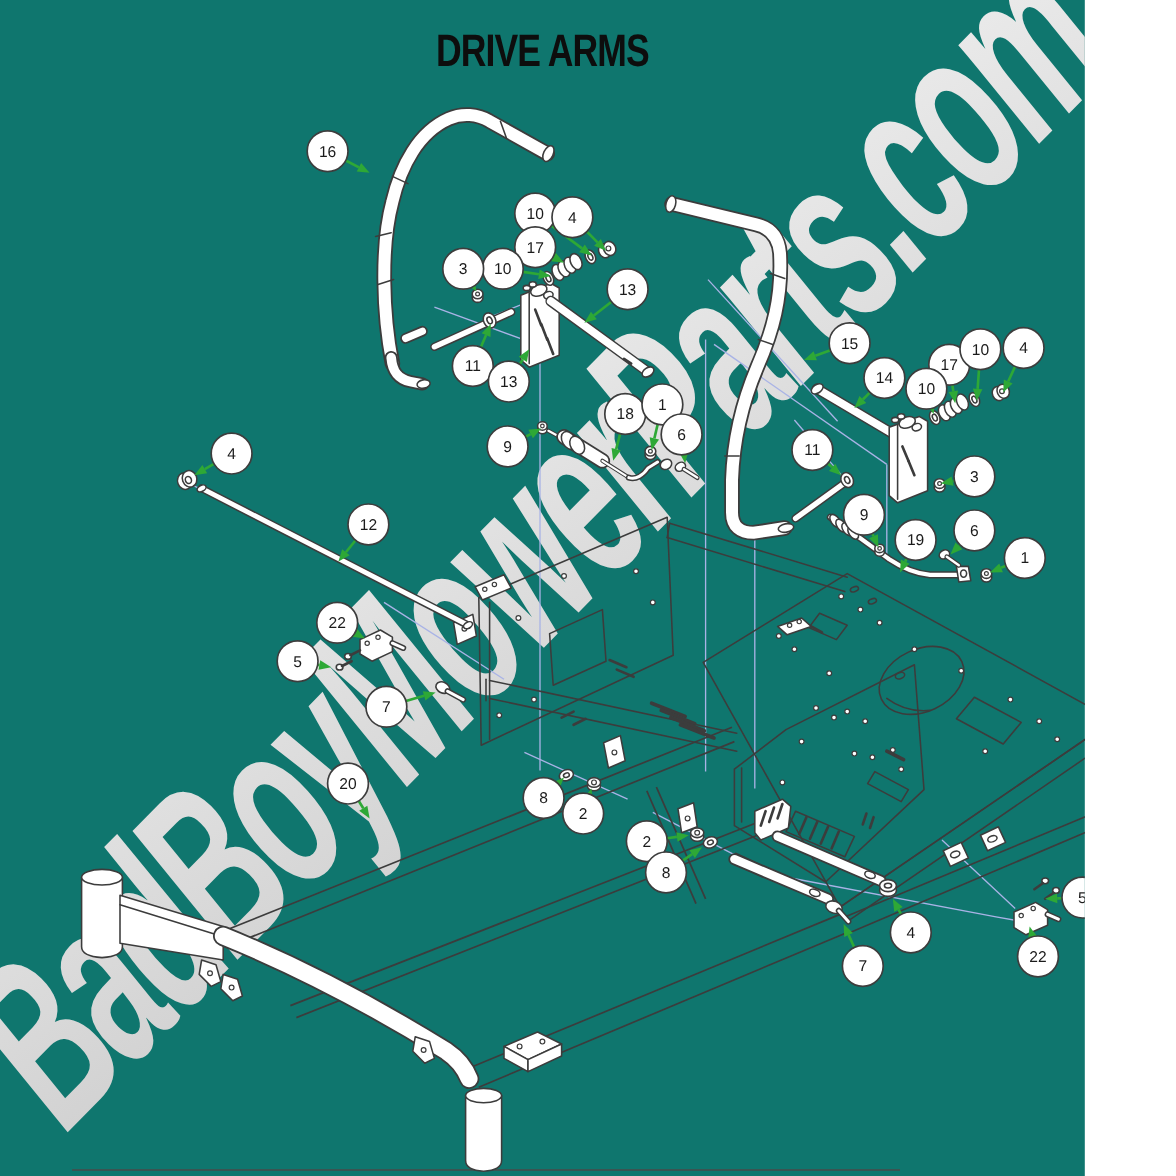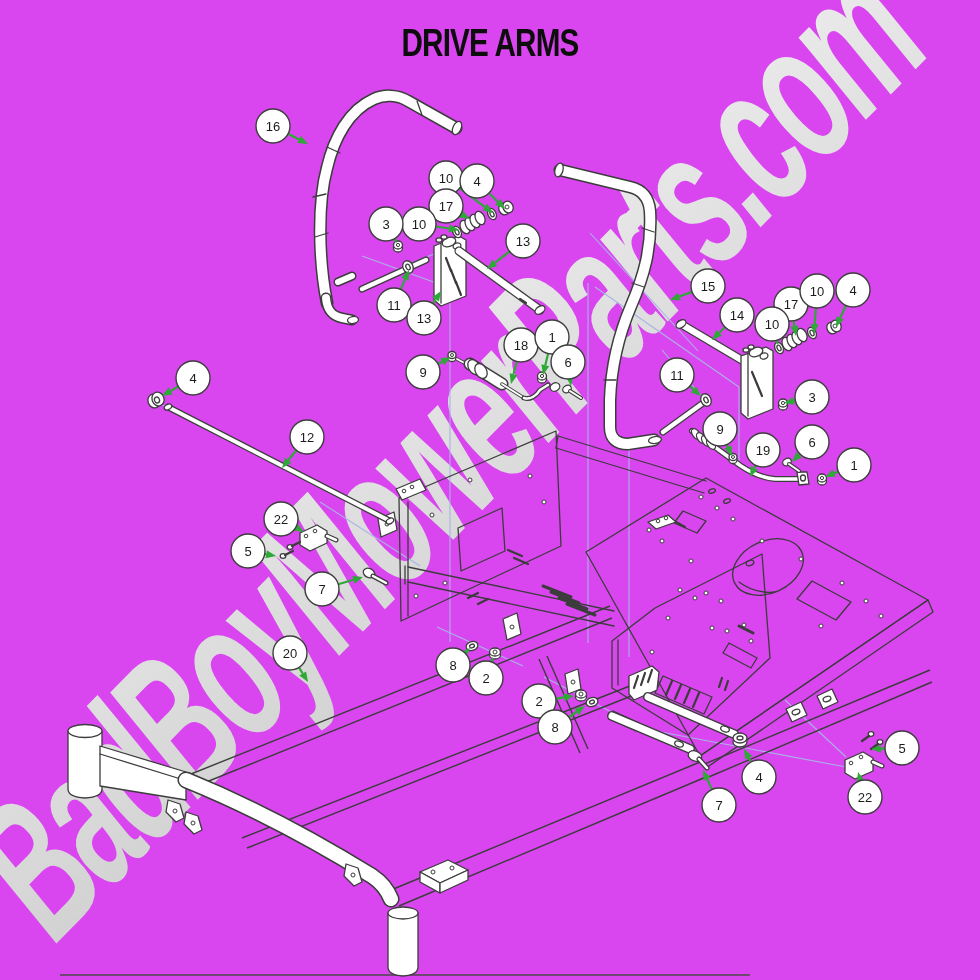--- a/index.html
+++ b/index.html
@@ -1,16 +1,16 @@
 <!DOCTYPE html>
 <html><head>
 <meta charset="utf-8">
 <style>
   html,body{margin:0;padding:0;background:#fff;}
-  .stage{position:relative;width:980px;height:980px;background:#d946ef;overflow:hidden;
+  .stage{position:relative;width:904px;height:980px;background:#0f766e;overflow:hidden;
          font-family:"Liberation Sans",sans-serif;}
   .title{position:absolute;top:22px;left:0;right:0;text-align:center;
          font-size:38px;font-weight:bold;letter-spacing:-1px;color:#0d0d0d;
          transform:scaleX(0.78);transform-origin:center;white-space:nowrap;}
   svg{position:absolute;top:0;left:0;}
   .ln{fill:none;stroke:#3c3c3c;stroke-width:1.3;stroke-linejoin:round;stroke-linecap:round;}
   .lnt{fill:none;stroke:#3c3c3c;stroke-width:1.4;stroke-linejoin:round;}
   .fw{fill:#ffffff;stroke:#3c3c3c;stroke-width:1.3;stroke-linejoin:round;}
   .to{fill:none;stroke:#3c3c3c;stroke-linecap:round;}
   .ti{fill:none;stroke:#ffffff;stroke-linecap:round;}

